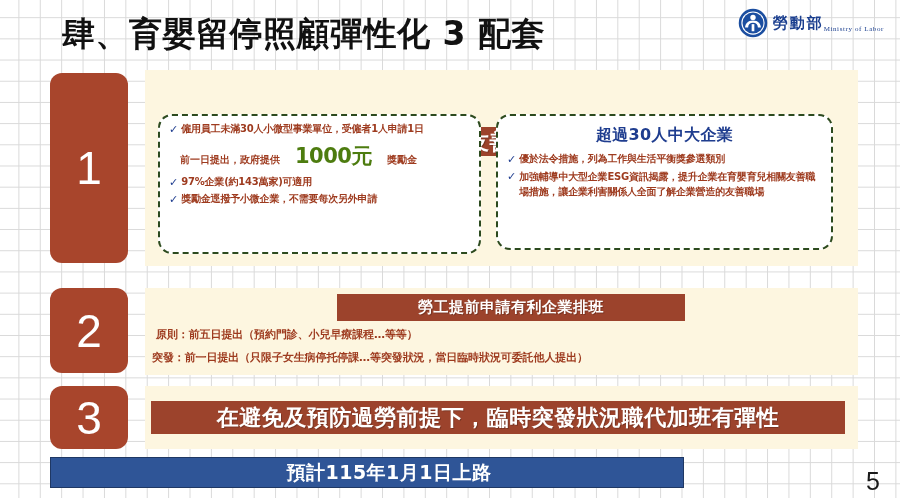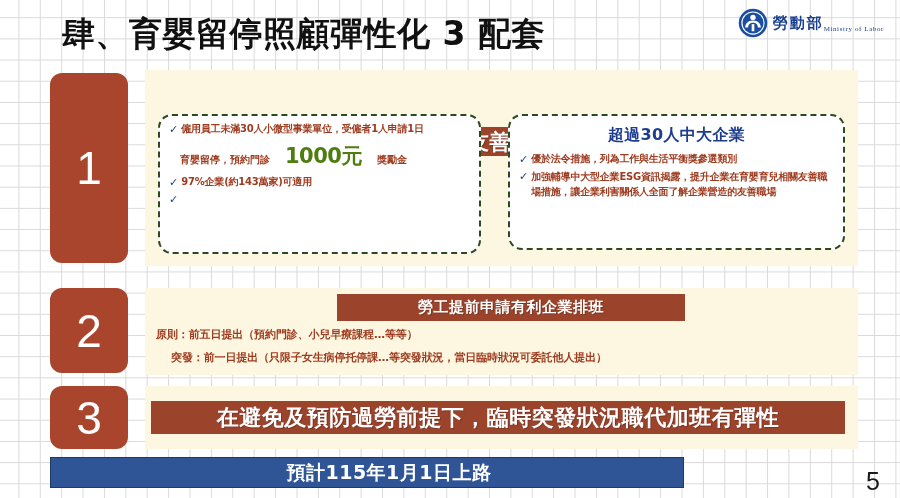--- a/index.html
+++ b/index.html
@@ -144,21 +144,21 @@
   }
 
   
   .dash-card {
     position: absolute;
     background: #ffffff;
     border: 2px dashed #2c4a1e;
     border-radius: 14px;
   }
   #card-left  { left: 158px; top: 114px; width: 323px; height: 140px; }
-  #card-right { left: 508px; top: 114px; width: 337px; height: 136px; }
+  #card-right { left: 496px; top: 114px; width: 337px; height: 136px; }
 
   .card-head {
     text-align: center;
     font-size: 16px;
     font-weight: bold;
     color: #1f3d8f;
     margin-top: 9px;
     font-family: "DejaVu Sans", "Liberation Sans", sans-serif;
     letter-spacing: 0.3px;
   }
@@ -214,21 +214,21 @@
   .s2-line {
     position: absolute;
     font-size: 11px;
     font-weight: bold;
     color: #9e3b1f;
     white-space: nowrap;
     font-family: "DejaVu Sans", "Liberation Sans", sans-serif;
     letter-spacing: -0.1px;
   }
   #s2-l1 { left: 156px; top: 327px; }
-  #s2-l2 { left: 171px; top: 350px; }
+  #s2-l2 { left: 152px; top: 350px; }
 
   
   #blue-banner {
     position: absolute;
     left: 50px; top: 457px;
     width: 634px; height: 31px;
     background: #2f5597;
     border: 1px solid #1f3864;
     display: flex;
     align-items: center;
@@ -278,31 +278,32 @@
   <div class="bar-title" id="bar-1">政府給予友善企業獎勵支持</div>
 
   <div class="dash-card" id="card-left">
     <div class="bullets">
       <div class="bullet">
         <span class="chk">✓</span>
         <span class="btxt">僱用員工未滿30人小微型事業單位，受僱者1人申請1日</span>
       </div>
     </div>
     <div id="left-emph">
-      <span>育嬰留停，預約門診</span>
+      <span>前一日提出，政府提供</span>
       <span id="emph-amount">1000元</span>
       <span id="emph-suffix">獎勵金</span>
     </div>
     <div class="bullets" style="margin-top:0">
       <div class="bullet">
         <span class="chk">✓</span>
         <span class="btxt">97%企業(約143萬家)可適用</span>
       </div>
       <div class="bullet">
         <span class="chk">✓</span>
+        <span class="btxt">獎勵金逕撥予小微企業，不需要每次另外申請</span>
       </div>
     </div>
   </div>
 
   <div class="dash-card" id="card-right">
     <div class="card-head">超過30人中大企業</div>
     <div class="bullets">
       <div class="bullet">
         <span class="chk">✓</span>
         <span class="btxt">優於法令措施，列為工作與生活平衡獎參選類別</span>

